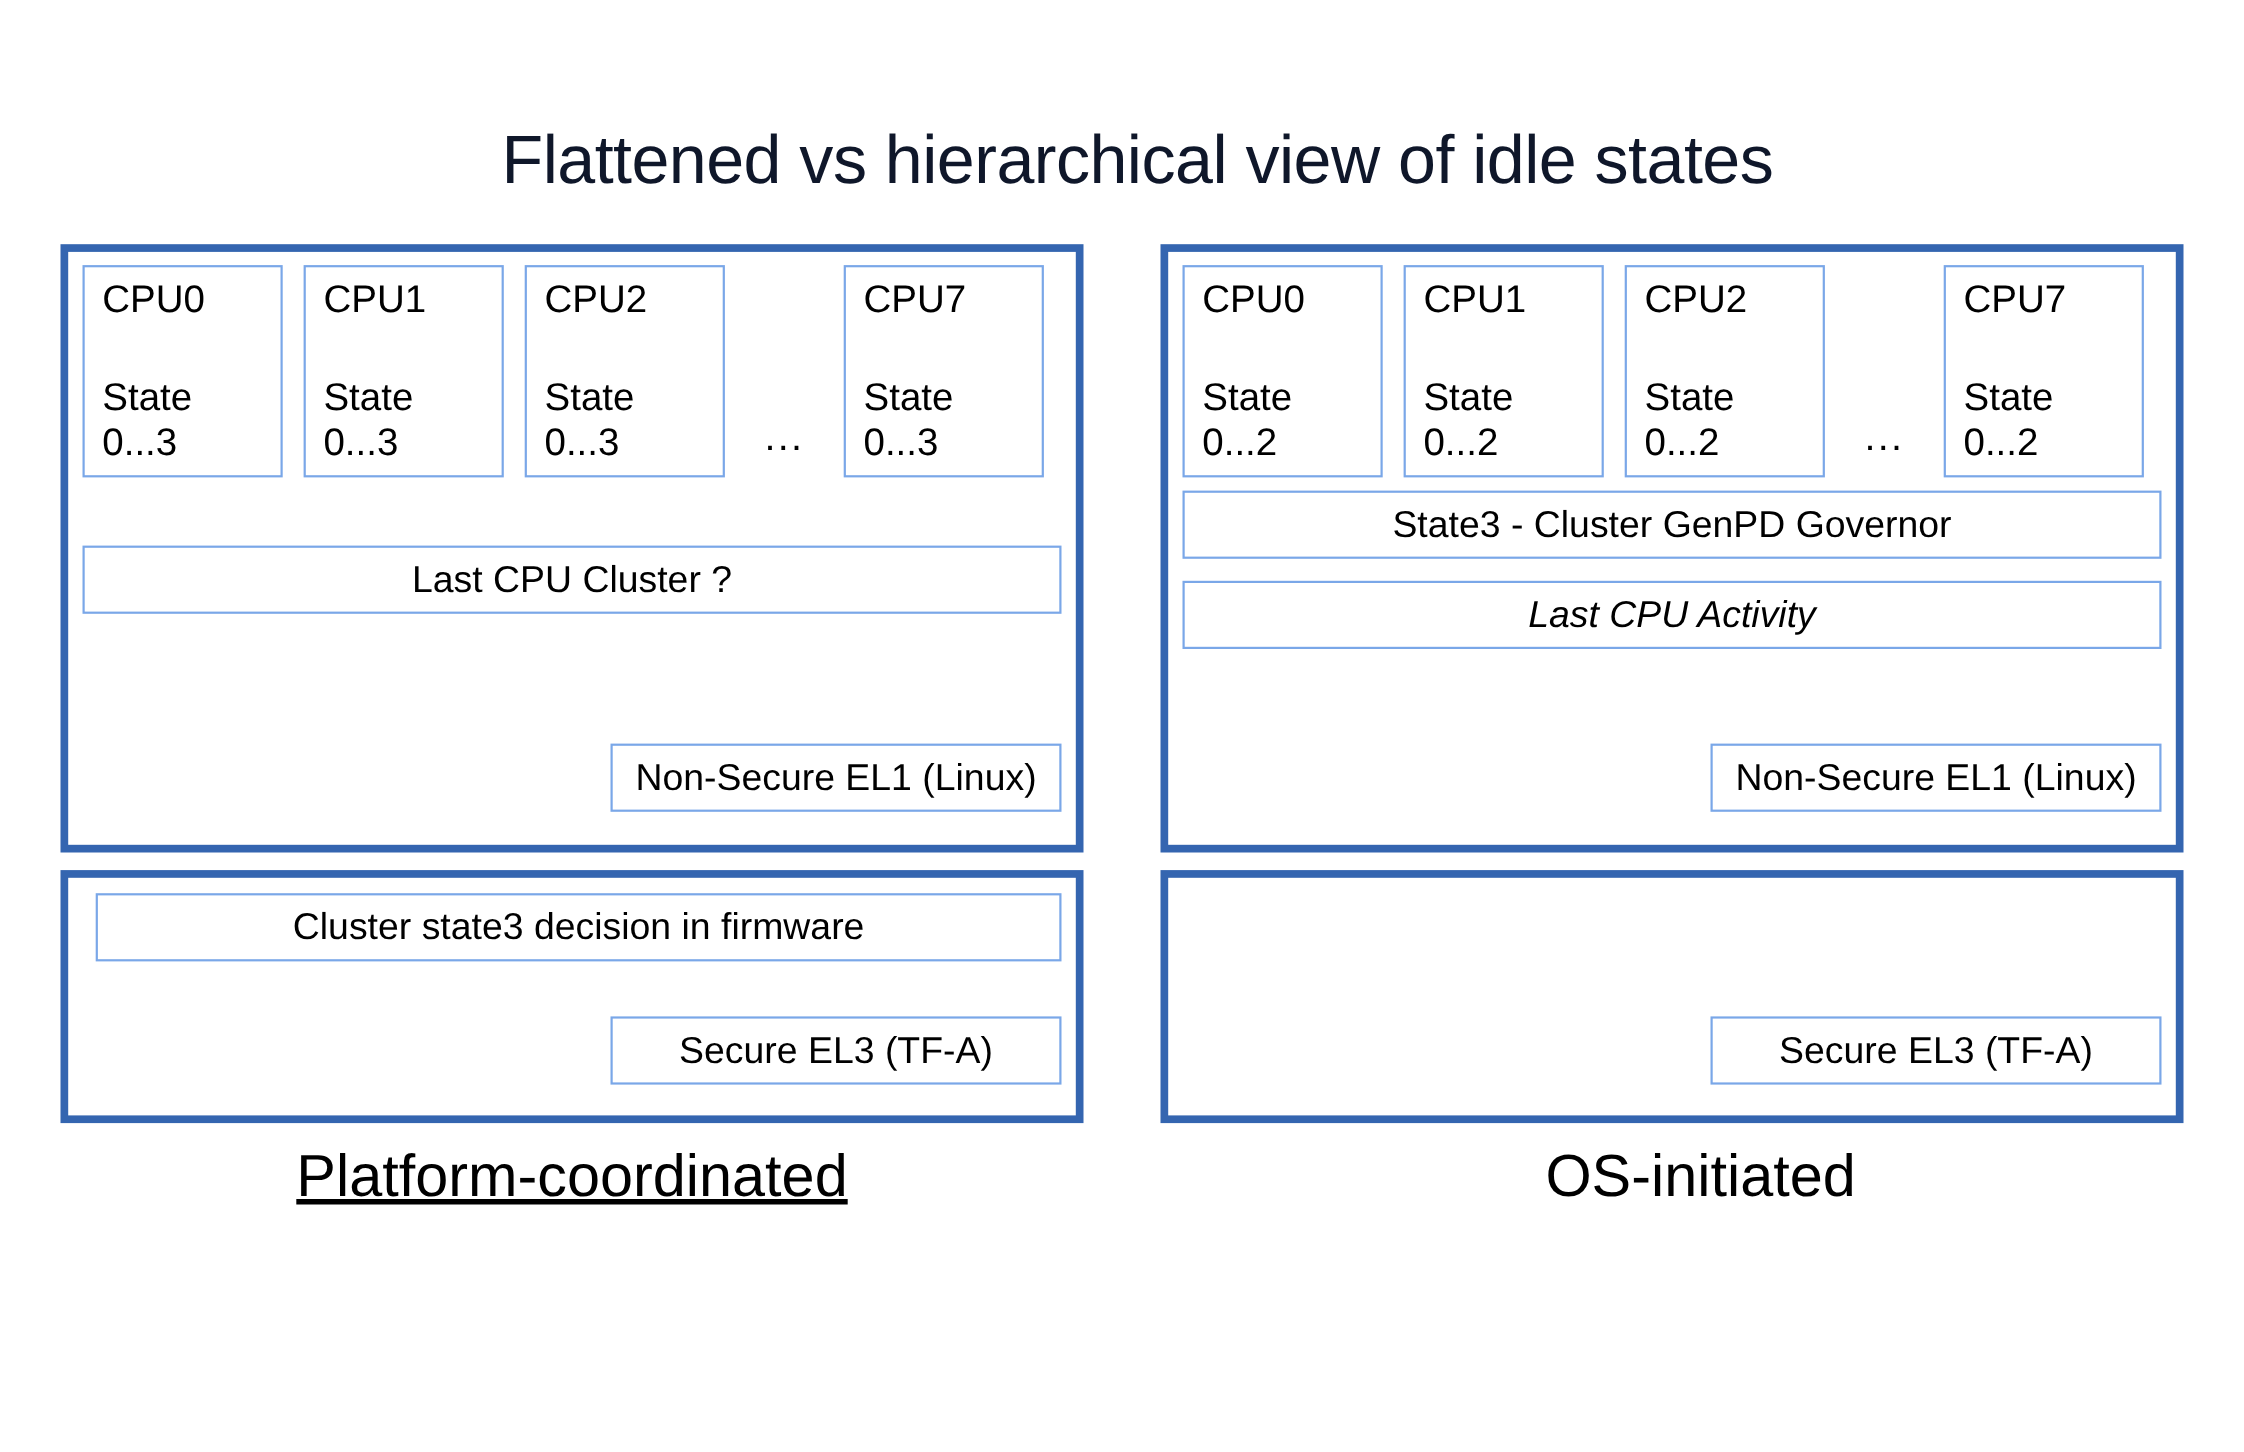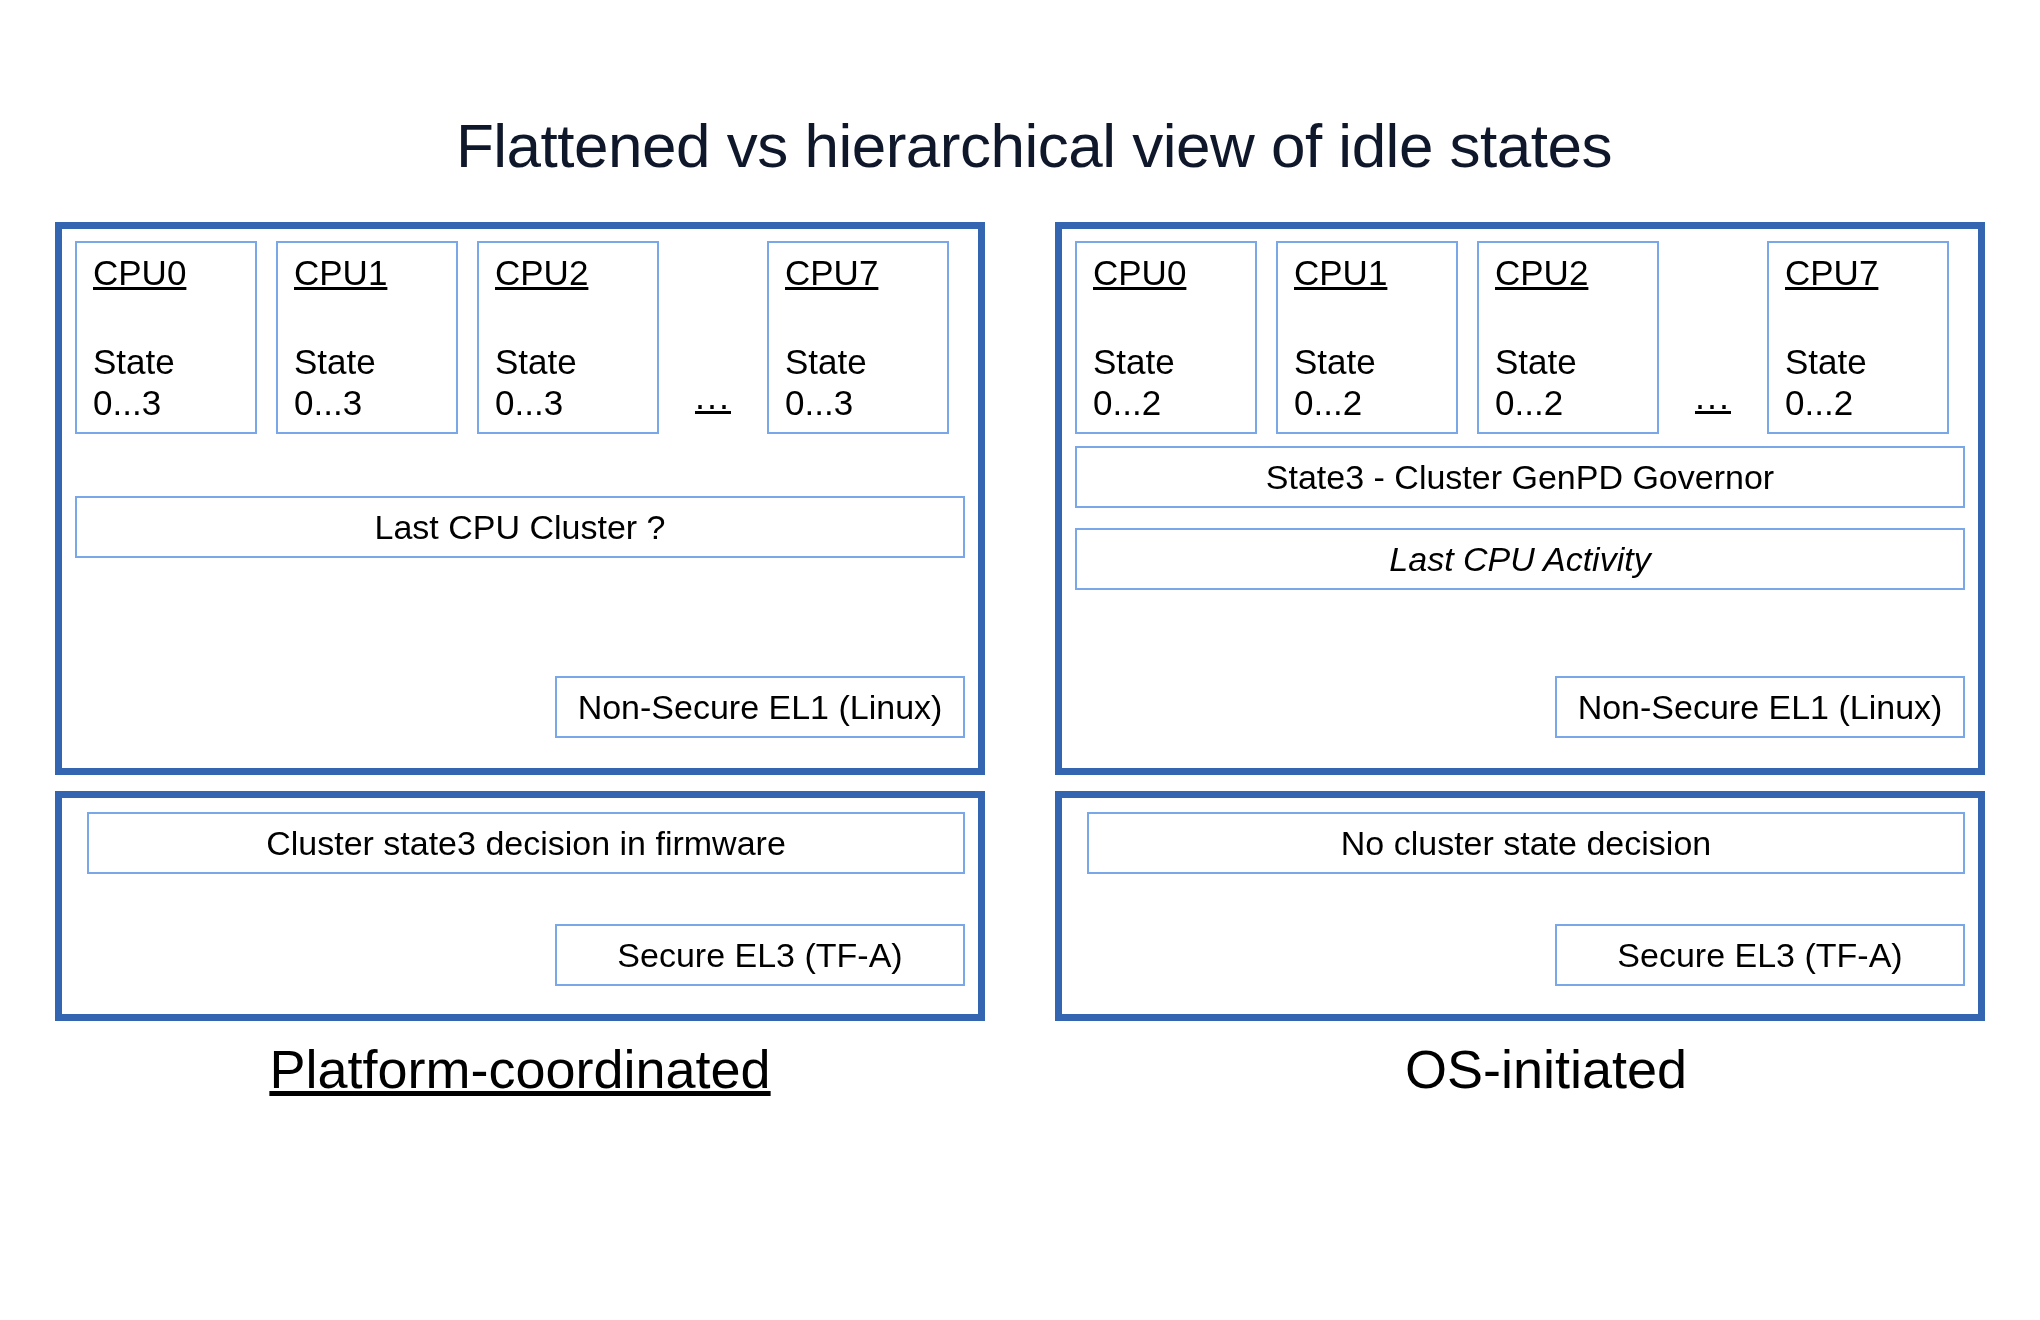--- a/index.html
+++ b/index.html
@@ -55,21 +55,20 @@
     box-sizing: border-box;
     border: 2px solid #7aa7e8;
     background: #ffffff;
   }
 
   
   .cpu-row {
     display: flex;
     align-items: flex-end;
     height: 193px;
-    text-decoration: underline;
   }
   .cpu-box {
     width: 182px;
     height: 193px;
     padding: 12px 0 0 16px;
     margin-right: 19px;
     position: relative;
   }
   .cpu-box:last-child { margin-right: 0; }
   .cpu-name {
@@ -238,20 +237,19 @@
 
     </div>
 
     <div class="ibox bar spaced-top-xs">State3 - Cluster GenPD Governor</div>
     <div class="ibox bar spaced-top-sm">Last CPU Activity</div>
 
     <div class="ibox el-box el1">Non-Secure EL1 (Linux)</div>
   </div>
 
   <div class="panel fw-panel">
-    <div class="ibox bar">No cluster state decision</div>
     <div class="ibox el-box el3">Secure EL3 (TF-A)</div>
   </div>
 
 </div>
 
 <div class="caption left">Platform-coordinated</div>
 <div class="caption right">OS-initiated</div>
 
 </body></html>

